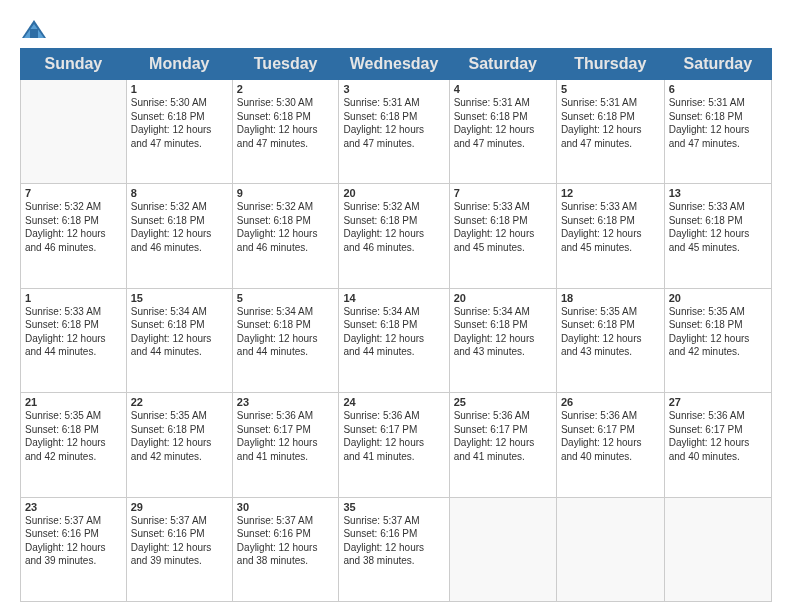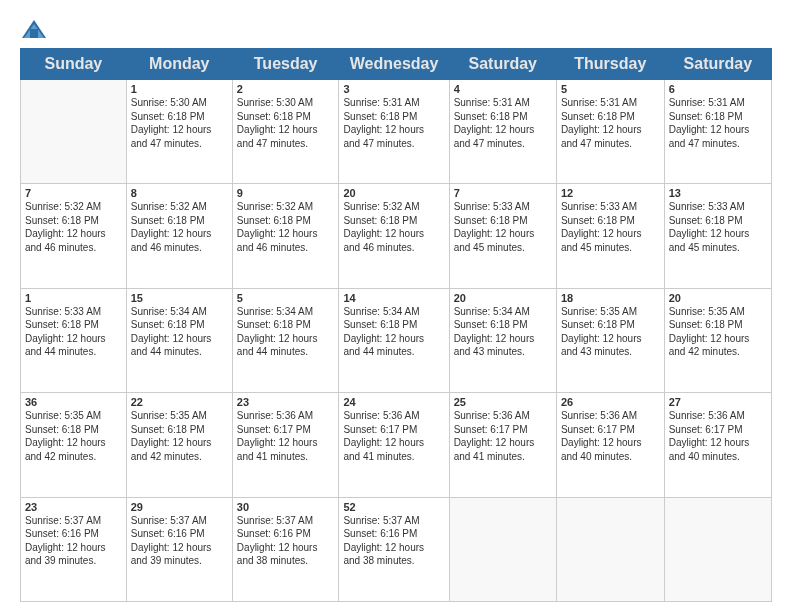--- a/index.html
+++ b/index.html
@@ -220,21 +220,21 @@
             <span class="day-num">18</span>
             <div class="day-info">Sunrise: 5:35 AM<br>Sunset: 6:18 PM<br>Daylight: 12 hours<br>and 43 minutes.</div>
           </td>
           <td>
             <span class="day-num">20</span>
             <div class="day-info">Sunrise: 5:35 AM<br>Sunset: 6:18 PM<br>Daylight: 12 hours<br>and 42 minutes.</div>
           </td>
         </tr>
         <tr class="week-row">
           <td>
-            <span class="day-num">36</span>
+            <span class="day-num">21</span>
             <div class="day-info">Sunrise: 5:35 AM<br>Sunset: 6:18 PM<br>Daylight: 12 hours<br>and 42 minutes.</div>
           </td>
           <td>
             <span class="day-num">22</span>
             <div class="day-info">Sunrise: 5:35 AM<br>Sunset: 6:18 PM<br>Daylight: 12 hours<br>and 42 minutes.</div>
           </td>
           <td>
             <span class="day-num">23</span>
             <div class="day-info">Sunrise: 5:36 AM<br>Sunset: 6:17 PM<br>Daylight: 12 hours<br>and 41 minutes.</div>
           </td>
@@ -262,21 +262,21 @@
           </td>
           <td>
             <span class="day-num">29</span>
             <div class="day-info">Sunrise: 5:37 AM<br>Sunset: 6:16 PM<br>Daylight: 12 hours<br>and 39 minutes.</div>
           </td>
           <td>
             <span class="day-num">30</span>
             <div class="day-info">Sunrise: 5:37 AM<br>Sunset: 6:16 PM<br>Daylight: 12 hours<br>and 38 minutes.</div>
           </td>
           <td>
-            <span class="day-num">52</span>
+            <span class="day-num">35</span>
             <div class="day-info">Sunrise: 5:37 AM<br>Sunset: 6:16 PM<br>Daylight: 12 hours<br>and 38 minutes.</div>
           </td>
           <td class="empty"></td>
           <td class="empty"></td>
           <td class="empty"></td>
         </tr>
       </tbody>
   </table>
 </div>
 

